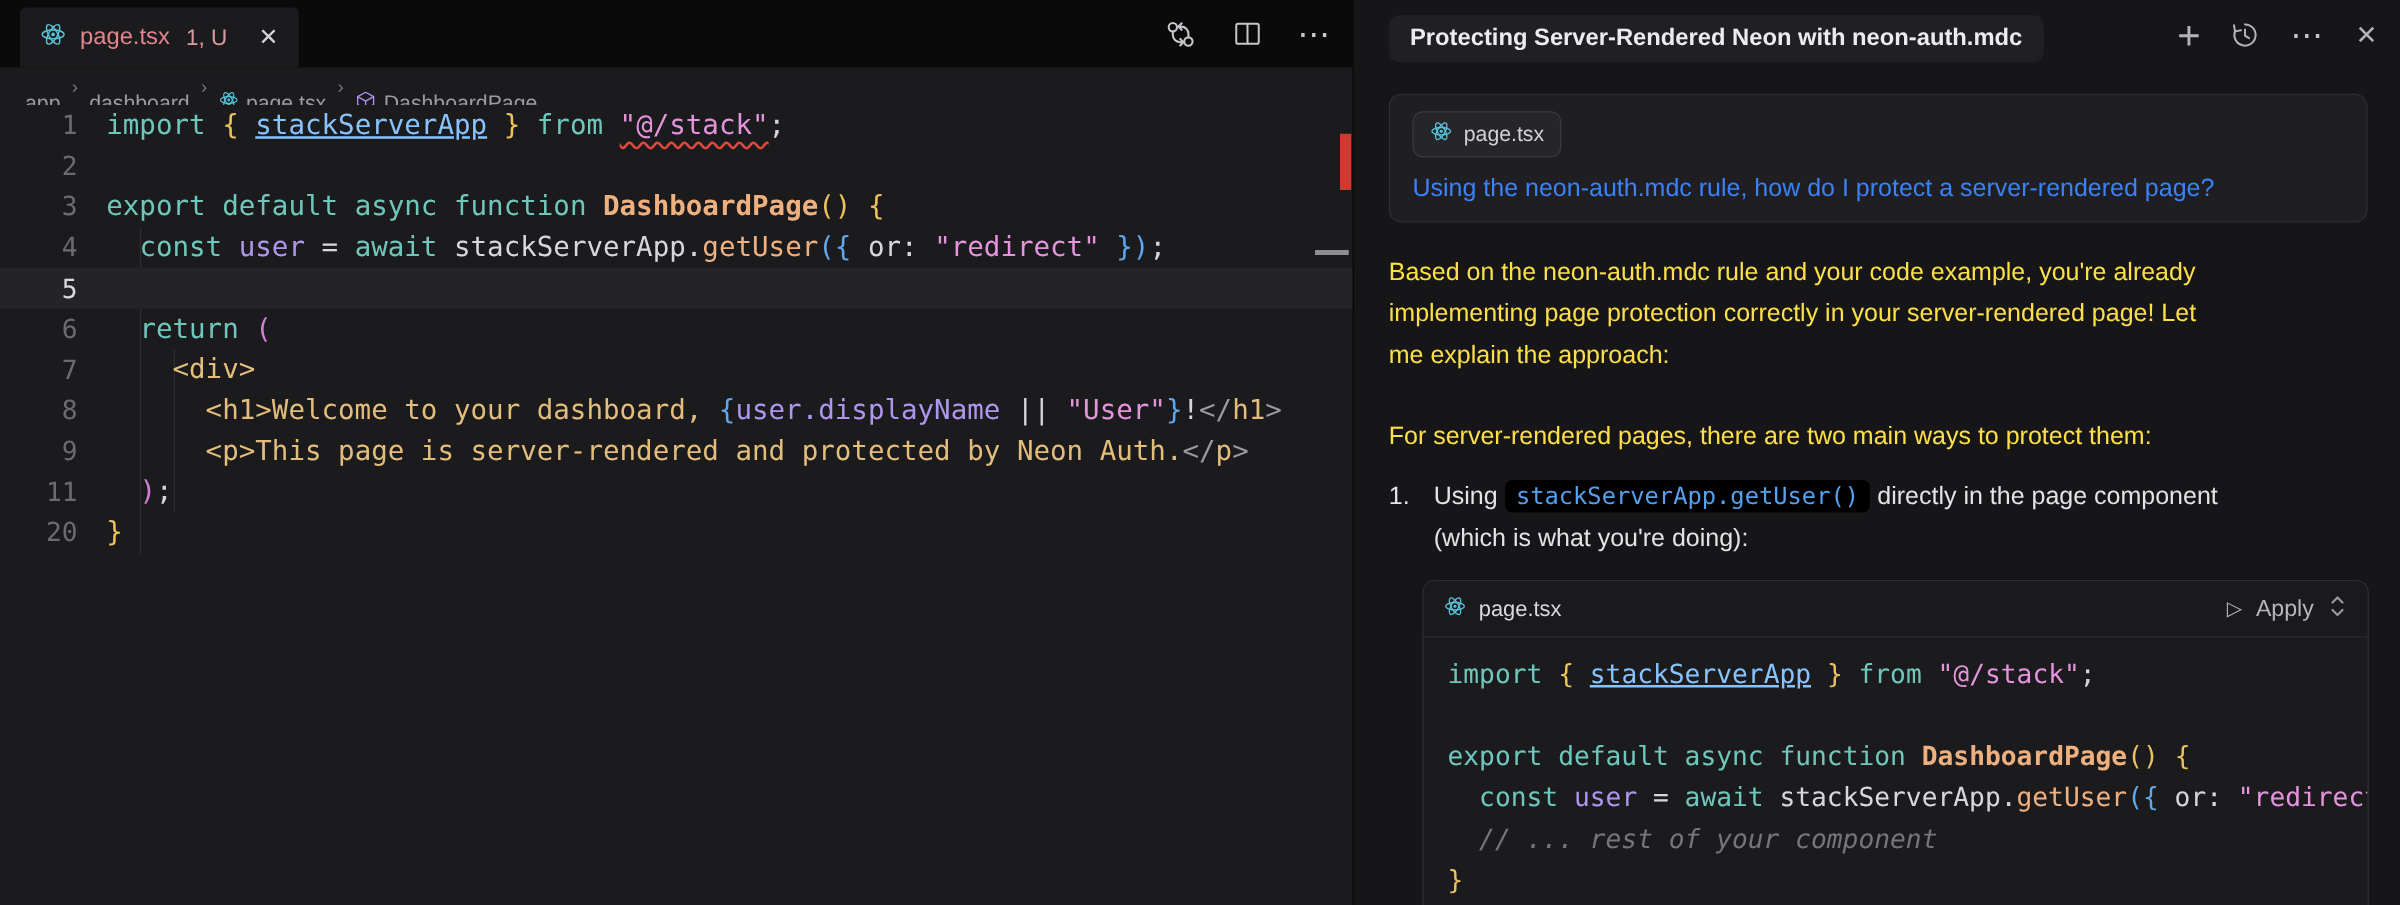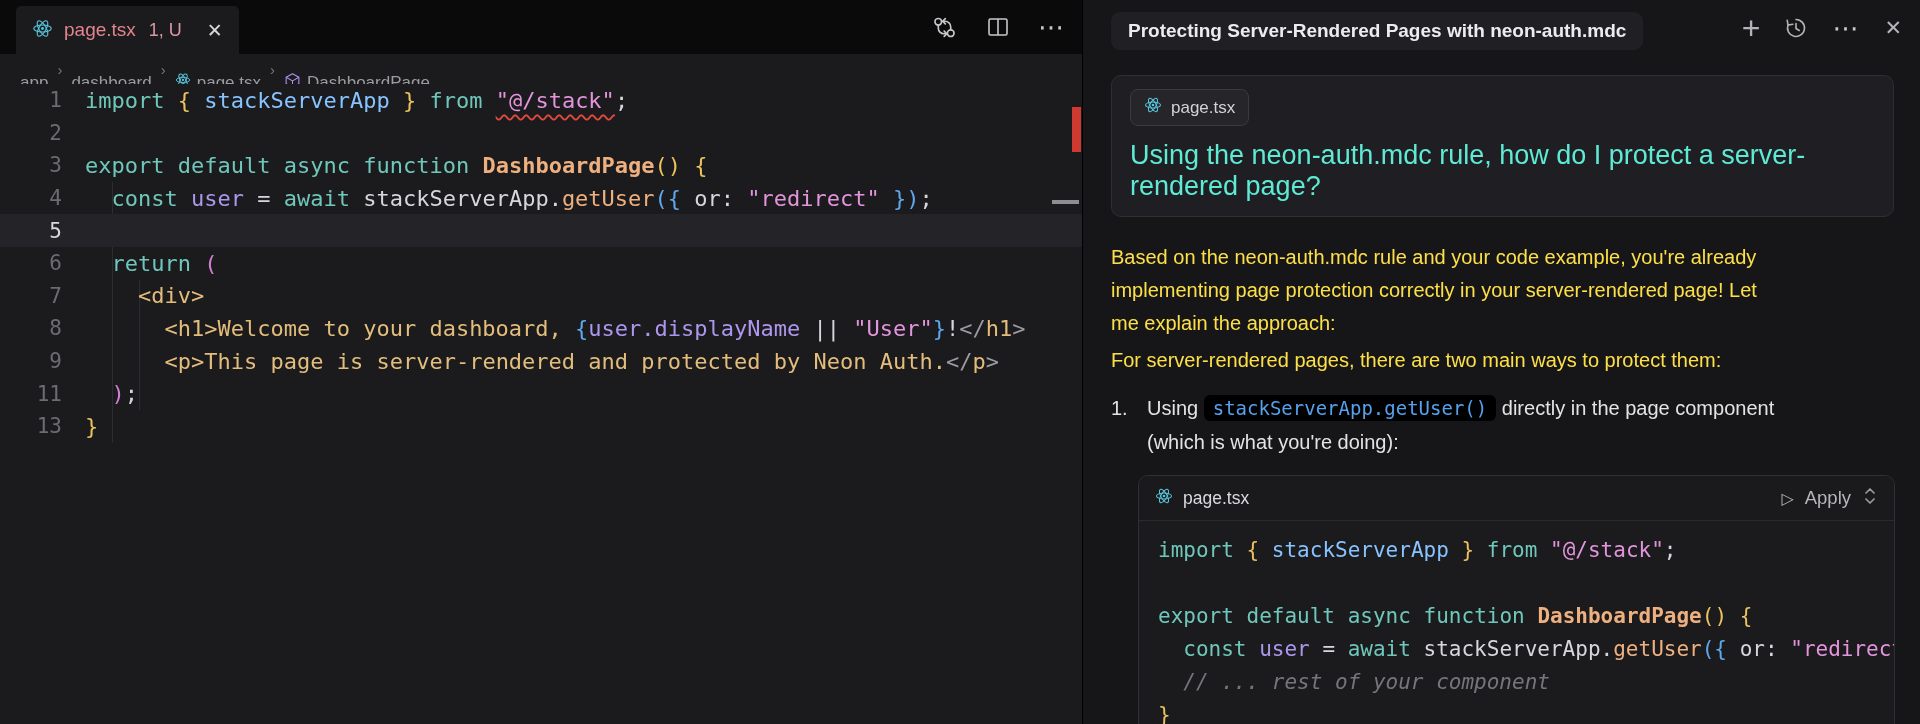--- a/index.html
+++ b/index.html
@@ -27,21 +27,21 @@
   .eline.active { background:#242428; }
   .eline.active .lnum { color:#D9D9DD; }
   .lcode { white-space:pre; }
 
   .tok-kw  { color:#6FC7BC; }
   .tok-b0  { color:#EBC25E; }
   .tok-b1  { color:#D07FD6; }
   .tok-b2  { color:#5FA8EE; }
   .tok-fn  { color:#EFB080; }
   .tok-fnb { color:#EFB080; font-weight:bold; }
-  .tok-id  { color:#87C3FF; }
+  .tok-id  { color:#87C3FF;text-decoration:underline; }
   .tok-str { color:#E394DC; }
   .tok-se  { color:#E394DC; text-decoration:underline wavy #E0483C 2px; text-underline-offset:6px; }
   .tok-vr  { color:#AD97EE; }
   .tok-t   { color:#D6D6DD; }
   .tok-jsx { color:#E3BD7C; }
   .tok-tp  { color:#9A9AA0; }
   .tok-cm  { color:#75757C; font-style:italic; }
 
   .guide { position:absolute; width:1px; background:#2C2C31; z-index:1; }
   .guide1 { left:112px; top:98px;  height:261px; }
@@ -51,24 +51,24 @@
 
   
   .chat-pane { flex:1; background:#161618; position:relative; padding-left:28px; overflow:hidden; }
   .chat-header { margin-top:12px; }
   .chat-title-pill { display:inline-block; background:#202024; border-radius:9px; padding:8px 17px; font-size:19px; font-weight:600; color:#ECECEE; }
   .chat-icons { position:absolute; top:15px; right:18px; display:flex; gap:24px; align-items:center; color:#B4B4B8; }
   .chat-icons .icon-btn { display:flex; align-items:center; justify-content:center; }
 
   .user-card { margin-top:25px; width:783px; background:#1F1F23; border:1px solid #2E2E33; border-radius:10px; padding:13px 18px 14px; }
   .chip { display:inline-flex; align-items:center; gap:9px; border:1px solid #3A3A40; background:#25252A; border-radius:8px; padding:6px 13px; font-size:17px; color:#D2D2D6; }
-  .question { margin-top:14px; font-size:27px; color:#5eead4; }
+  .question { margin-top:14px; font-size:20px; color:#3b82f6; }
 
   .answer { margin-top:24px; max-width:676px; font-size:20px; color:#fde047; line-height:33px; }
-  .answer .p2 { margin-top:4px; }
+  .answer .p2 { margin-top:32px; }
   .list-item { margin-top:14px; display:flex; font-size:20px; color:#E3E3E5; line-height:34px; max-width:690px; }
   .list-num { width:36px; flex:none; }
   .inline-code { font-family:"DejaVu Sans Mono",monospace; font-size:19px; color:#55A1EE; background:#000000; border-radius:6px; padding:2px 9px; }
 
   .code-card { margin-top:16px; margin-left:27px; width:757px; border:1px solid #2F2F34; border-radius:10px; background:#1B1B1E; overflow:hidden; }
   .cc-header { height:45px; background:#1A1A1D; border-bottom:1px solid #2A2A2F; display:flex; align-items:center; padding:0 16px; gap:10px; }
   .cc-name { font-size:17.5px; color:#DADADE; }
   .cc-right { margin-left:auto; display:flex; align-items:center; gap:11px; color:#B6B6BA; font-size:18.5px; }
   .play-glyph { font-size:16px; color:#B6B6BA; }
   .cc-code { padding:13px 19px 16px; font-family:"DejaVu Sans Mono",monospace; font-size:21px; line-height:33px; white-space:pre; overflow:hidden; }
@@ -151,31 +151,31 @@
         <div class="eline"><span class="lnum">1</span><span class="lcode"><span class="tok-kw">import</span><span class="tok-t"> </span><span class="tok-b0">{</span><span class="tok-t"> </span><span class="tok-id">stackServerApp</span><span class="tok-t"> </span><span class="tok-b0">}</span><span class="tok-t"> </span><span class="tok-kw">from</span><span class="tok-t"> </span><span class="tok-se">"@/stack"</span><span class="tok-t">;</span></span></div>
         <div class="eline"><span class="lnum">2</span><span class="lcode"></span></div>
         <div class="eline"><span class="lnum">3</span><span class="lcode"><span class="tok-kw">export</span><span class="tok-t"> </span><span class="tok-kw">default</span><span class="tok-t"> </span><span class="tok-kw">async</span><span class="tok-t"> </span><span class="tok-kw">function</span><span class="tok-t"> </span><span class="tok-fnb">DashboardPage</span><span class="tok-b0">()</span><span class="tok-t"> </span><span class="tok-b0">{</span></span></div>
         <div class="eline"><span class="lnum">4</span><span class="lcode"><span class="tok-t">  </span><span class="tok-kw">const</span><span class="tok-t"> </span><span class="tok-vr">user</span><span class="tok-t"> = </span><span class="tok-kw">await</span><span class="tok-t"> stackServerApp.</span><span class="tok-fn">getUser</span><span class="tok-b2">({</span><span class="tok-t"> or: </span><span class="tok-str">"redirect"</span><span class="tok-t"> </span><span class="tok-b2">})</span><span class="tok-t">;</span></span></div>
         <div class="eline active"><span class="lnum">5</span><span class="lcode"></span></div>
         <div class="eline"><span class="lnum">6</span><span class="lcode"><span class="tok-t">  </span><span class="tok-kw">return</span><span class="tok-t"> </span><span class="tok-b1">(</span></span></div>
         <div class="eline"><span class="lnum">7</span><span class="lcode"><span class="tok-t">    </span><span class="tok-jsx">&lt;div&gt;</span></span></div>
         <div class="eline"><span class="lnum">8</span><span class="lcode"><span class="tok-t">      </span><span class="tok-jsx">&lt;h1&gt;</span><span class="tok-jsx">Welcome to your dashboard, </span><span class="tok-b2">{</span><span class="tok-vr">user.displayName</span><span class="tok-t"> || </span><span class="tok-str">"User"</span><span class="tok-b2">}</span><span class="tok-t">!</span><span class="tok-tp">&lt;/</span><span class="tok-jsx">h1</span><span class="tok-tp">&gt;</span></span></div>
         <div class="eline"><span class="lnum">9</span><span class="lcode"><span class="tok-t">      </span><span class="tok-jsx">&lt;p&gt;</span><span class="tok-jsx">This page is server-rendered and protected by Neon Auth.</span><span class="tok-tp">&lt;/</span><span class="tok-jsx">p</span><span class="tok-tp">&gt;</span></span></div>
         <div class="eline"><span class="lnum">11</span><span class="lcode"><span class="tok-t">  </span><span class="tok-b1">)</span><span class="tok-t">;</span></span></div>
-        <div class="eline"><span class="lnum">13</span><span class="lcode"><span class="tok-b0">}</span></span></div>
+        <div class="eline"><span class="lnum">20</span><span class="lcode"><span class="tok-b0">}</span></span></div>
       </div>
     <div class="err-mark"></div>
     <div class="cursor-mark"></div>
   </div>
 </div>
 
 <div class="chat-pane">
 
   <div class="chat-header">
-    <span class="chat-title-pill">Protecting Server-Rendered Pages with neon-auth.mdc</span>
+    <span class="chat-title-pill">Protecting Server-Rendered Neon with neon-auth.mdc</span>
   </div>
 
   <div class="chat-icons">
     <span class="icon-btn" style="font-size:32px;font-weight:300;line-height:0;">+</span>
     <span class="icon-btn">
       <svg width="24" height="24" viewBox="0 0 24 24" fill="none" stroke="#B4B4B8" stroke-width="1.6" stroke-linecap="round">
         <path d="M12 3.5 a8.5 8.5 0 1 1 -8 5.6"></path>
         <path d="M3.2 4.2 L4 9.1 L8.8 8.2"></path>
         <path d="M12 7.5 V12.5 L15.2 14.5"></path>
       </svg>

